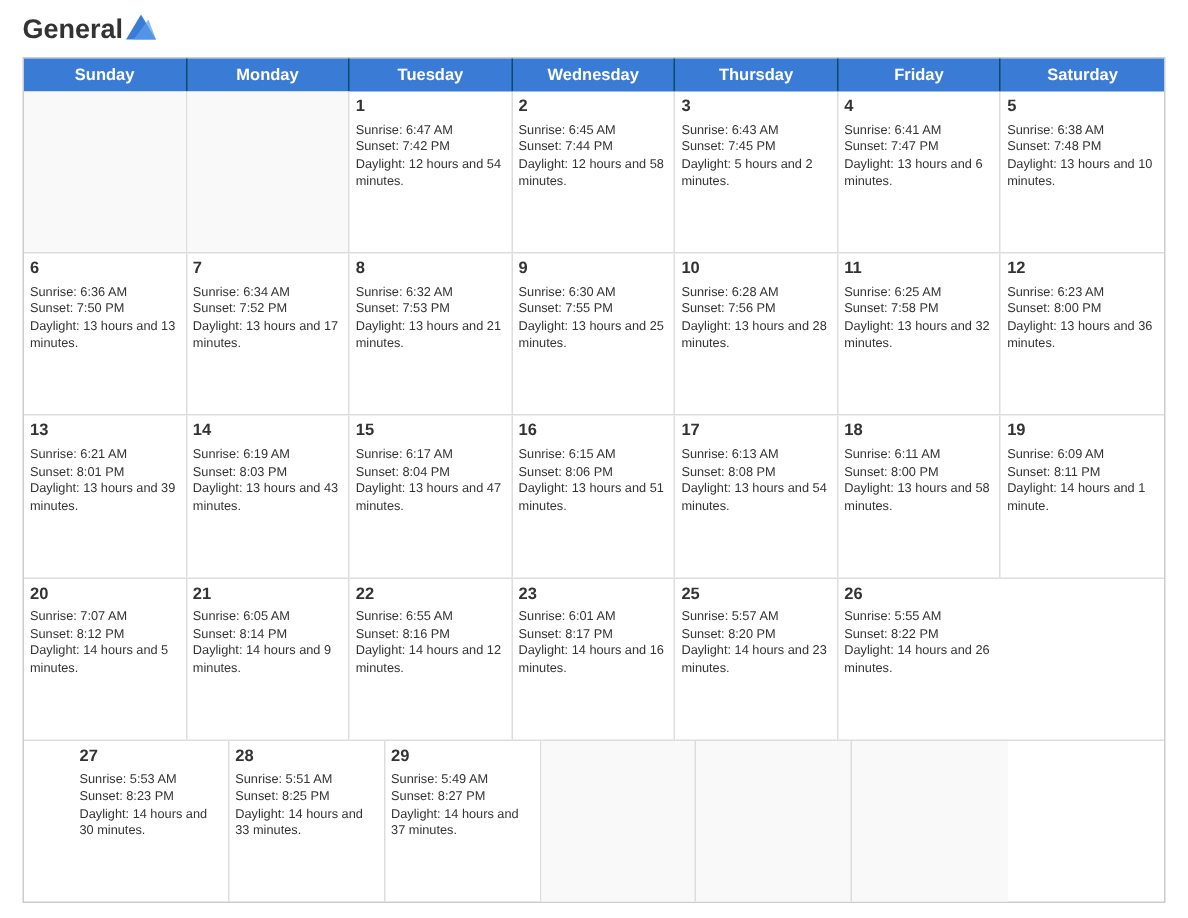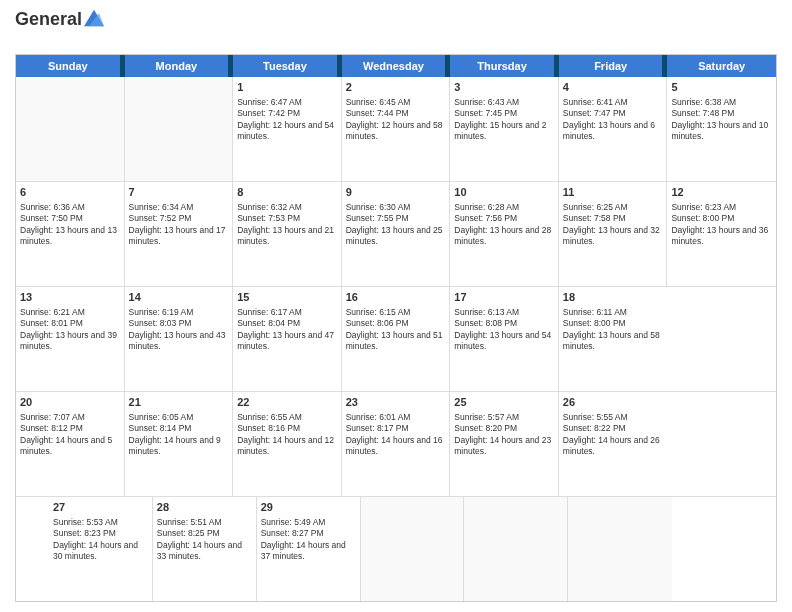--- a/index.html
+++ b/index.html
@@ -14,21 +14,21 @@
       width: 792px;
       height: 612px;
       padding: 10px 15px;
       display: flex;
       flex-direction: column;
     }
     .header {
       display: flex;
       justify-content: space-between;
       align-items: flex-start;
-      margin-bottom: 24px;
+      margin-bottom: 8px;
     }
     .logo {
       display: flex;
       align-items: center;
       gap: 0px;
     }
     .logo-text {
       font-size: 18px;
       font-weight: bold;
       color: #333;
@@ -64,21 +64,21 @@
       display: grid;
       grid-template-columns: repeat(7, 1fr);
       background: #3a7bd5;
     }
     .cal-header-cell {
       color: #fff;
       font-size: 11px;
       font-weight: bold;
       text-align: center;
       padding: 5px 2px;
-      border-right: 5px solid #0c4a6e;
+      border-right: 1px solid #0c4a6e;
     }
     .cal-header-cell:last-child { border-right: none; }
     .cal-body {
       flex: 1;
       display: flex;
       flex-direction: column;
     }
     .cal-week {
       display: grid;
       grid-template-columns: repeat(7, 1fr);
@@ -139,40 +139,41 @@
         <div class="cal-header-cell">Thursday</div>
         <div class="cal-header-cell">Friday</div>
         <div class="cal-header-cell">Saturday</div>
       </div>
     <div class="cal-body">
     <div class="cal-week">
           <div class="cal-cell empty"></div>
           <div class="cal-cell empty"></div>
           <div class="cal-cell"><span class="day-num">1</span><span class="sunrise">Sunrise: 6:47 AM</span><br><span class="sunset">Sunset: 7:42 PM</span><br><span class="daylight">Daylight: 12 hours and 54 minutes.</span></div>
           <div class="cal-cell"><span class="day-num">2</span><span class="sunrise">Sunrise: 6:45 AM</span><br><span class="sunset">Sunset: 7:44 PM</span><br><span class="daylight">Daylight: 12 hours and 58 minutes.</span></div>
-          <div class="cal-cell"><span class="day-num">3</span><span class="sunrise">Sunrise: 6:43 AM</span><br><span class="sunset">Sunset: 7:45 PM</span><br><span class="daylight">Daylight: 15 hours and 2 minutes.</span></div>
+          <div class="cal-cell"><span class="day-num">3</span><span class="sunrise">Sunrise: 6:43 AM</span><br><span class="sunset">Sunset: 7:45 PM</span><br><span class="daylight">Daylight: 5 hours and 2 minutes.</span></div>
           <div class="cal-cell"><span class="day-num">4</span><span class="sunrise">Sunrise: 6:41 AM</span><br><span class="sunset">Sunset: 7:47 PM</span><br><span class="daylight">Daylight: 13 hours and 6 minutes.</span></div>
           <div class="cal-cell"><span class="day-num">5</span><span class="sunrise">Sunrise: 6:38 AM</span><br><span class="sunset">Sunset: 7:48 PM</span><br><span class="daylight">Daylight: 13 hours and 10 minutes.</span></div>
         </div>
         <div class="cal-week">
           <div class="cal-cell"><span class="day-num">6</span><span class="sunrise">Sunrise: 6:36 AM</span><br><span class="sunset">Sunset: 7:50 PM</span><br><span class="daylight">Daylight: 13 hours and 13 minutes.</span></div>
           <div class="cal-cell"><span class="day-num">7</span><span class="sunrise">Sunrise: 6:34 AM</span><br><span class="sunset">Sunset: 7:52 PM</span><br><span class="daylight">Daylight: 13 hours and 17 minutes.</span></div>
           <div class="cal-cell"><span class="day-num">8</span><span class="sunrise">Sunrise: 6:32 AM</span><br><span class="sunset">Sunset: 7:53 PM</span><br><span class="daylight">Daylight: 13 hours and 21 minutes.</span></div>
           <div class="cal-cell"><span class="day-num">9</span><span class="sunrise">Sunrise: 6:30 AM</span><br><span class="sunset">Sunset: 7:55 PM</span><br><span class="daylight">Daylight: 13 hours and 25 minutes.</span></div>
           <div class="cal-cell"><span class="day-num">10</span><span class="sunrise">Sunrise: 6:28 AM</span><br><span class="sunset">Sunset: 7:56 PM</span><br><span class="daylight">Daylight: 13 hours and 28 minutes.</span></div>
           <div class="cal-cell"><span class="day-num">11</span><span class="sunrise">Sunrise: 6:25 AM</span><br><span class="sunset">Sunset: 7:58 PM</span><br><span class="daylight">Daylight: 13 hours and 32 minutes.</span></div>
           <div class="cal-cell"><span class="day-num">12</span><span class="sunrise">Sunrise: 6:23 AM</span><br><span class="sunset">Sunset: 8:00 PM</span><br><span class="daylight">Daylight: 13 hours and 36 minutes.</span></div>
         </div>
         <div class="cal-week">
           <div class="cal-cell"><span class="day-num">13</span><span class="sunrise">Sunrise: 6:21 AM</span><br><span class="sunset">Sunset: 8:01 PM</span><br><span class="daylight">Daylight: 13 hours and 39 minutes.</span></div>
           <div class="cal-cell"><span class="day-num">14</span><span class="sunrise">Sunrise: 6:19 AM</span><br><span class="sunset">Sunset: 8:03 PM</span><br><span class="daylight">Daylight: 13 hours and 43 minutes.</span></div>
           <div class="cal-cell"><span class="day-num">15</span><span class="sunrise">Sunrise: 6:17 AM</span><br><span class="sunset">Sunset: 8:04 PM</span><br><span class="daylight">Daylight: 13 hours and 47 minutes.</span></div>
           <div class="cal-cell"><span class="day-num">16</span><span class="sunrise">Sunrise: 6:15 AM</span><br><span class="sunset">Sunset: 8:06 PM</span><br><span class="daylight">Daylight: 13 hours and 51 minutes.</span></div>
           <div class="cal-cell"><span class="day-num">17</span><span class="sunrise">Sunrise: 6:13 AM</span><br><span class="sunset">Sunset: 8:08 PM</span><br><span class="daylight">Daylight: 13 hours and 54 minutes.</span></div>
           <div class="cal-cell"><span class="day-num">18</span><span class="sunrise">Sunrise: 6:11 AM</span><br><span class="sunset">Sunset: 8:00 PM</span><br><span class="daylight">Daylight: 13 hours and 58 minutes.</span></div>
+          <div class="cal-cell"><span class="day-num">19</span><span class="sunrise">Sunrise: 6:09 AM</span><br><span class="sunset">Sunset: 8:11 PM</span><br><span class="daylight">Daylight: 14 hours and 1 minute.</span></div>
         </div>
         <div class="cal-week">
           <div class="cal-cell"><span class="day-num">20</span><span class="sunrise">Sunrise: 7:07 AM</span><br><span class="sunset">Sunset: 8:12 PM</span><br><span class="daylight">Daylight: 14 hours and 5 minutes.</span></div>
           <div class="cal-cell"><span class="day-num">21</span><span class="sunrise">Sunrise: 6:05 AM</span><br><span class="sunset">Sunset: 8:14 PM</span><br><span class="daylight">Daylight: 14 hours and 9 minutes.</span></div>
           <div class="cal-cell"><span class="day-num">22</span><span class="sunrise">Sunrise: 6:55 AM</span><br><span class="sunset">Sunset: 8:16 PM</span><br><span class="daylight">Daylight: 14 hours and 12 minutes.</span></div>
           <div class="cal-cell"><span class="day-num">23</span><span class="sunrise">Sunrise: 6:01 AM</span><br><span class="sunset">Sunset: 8:17 PM</span><br><span class="daylight">Daylight: 14 hours and 16 minutes.</span></div>
           <div class="cal-cell"><span class="day-num">25</span><span class="sunrise">Sunrise: 5:57 AM</span><br><span class="sunset">Sunset: 8:20 PM</span><br><span class="daylight">Daylight: 14 hours and 23 minutes.</span></div>
           <div class="cal-cell"><span class="day-num">26</span><span class="sunrise">Sunrise: 5:55 AM</span><br><span class="sunset">Sunset: 8:22 PM</span><br><span class="daylight">Daylight: 14 hours and 26 minutes.</span></div>
         </div>
         <div class="cal-week">

